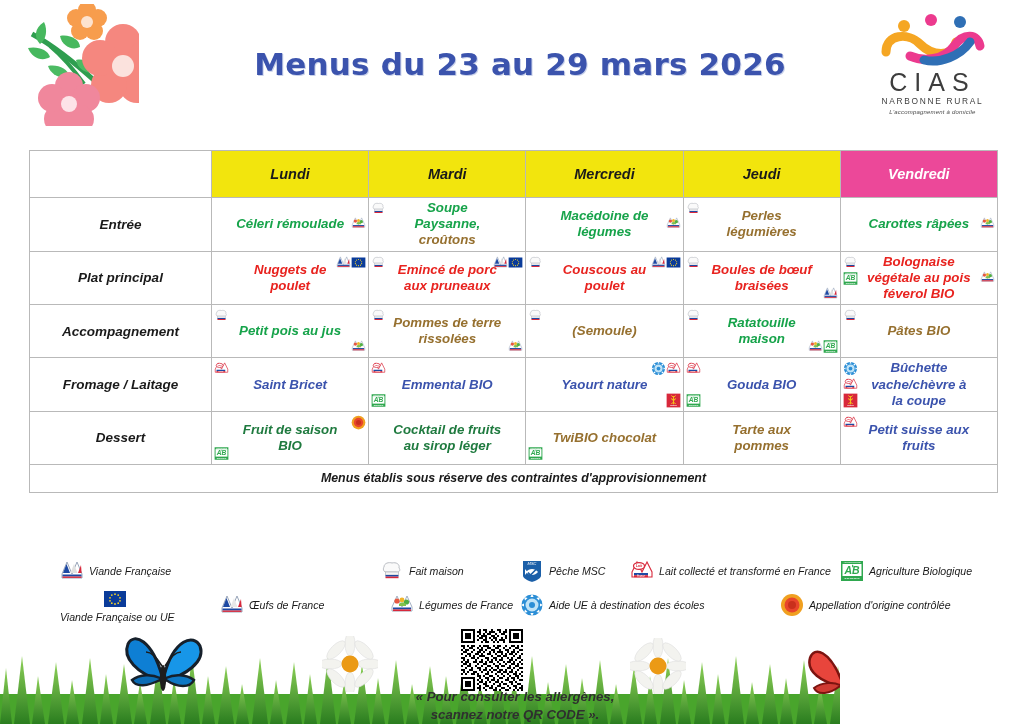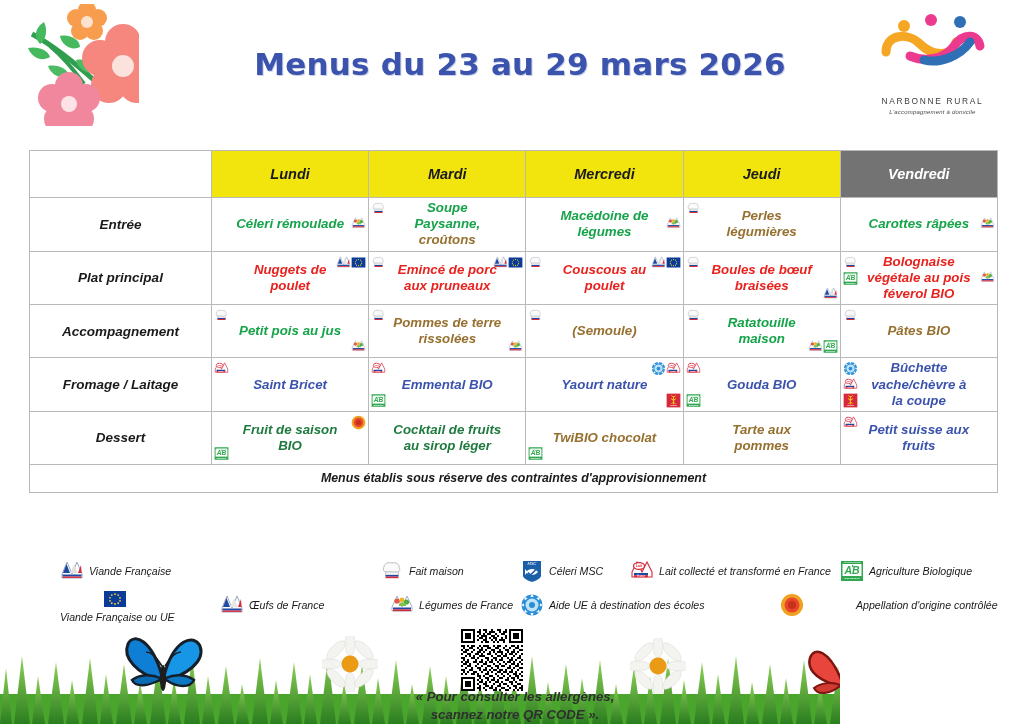--- a/index.html
+++ b/index.html
@@ -87,21 +87,21 @@
     height: 47px;
     font-size: 14.5px;
     font-weight: bold;
     font-style: italic;
     color: #1a1a1a;
     text-align: center;
     margin-left: 26px;
   }
   th.corner { background: #ffffff; }
   th.day-yellow { background: #f2e50d; }
-  th.day-green  { background: #737373; color: #ffffff; }
+  th.day-green  { background: #ec4899; color: #ffffff; }
 
   td.rowlabel {
     text-align: center;
     font-size: 13.5px;
     font-weight: bold;
     font-style: italic;
     color: #1a1a1a;
     background: #ffffff;
   }
   tbody tr { height: 53px; }
@@ -263,20 +263,21 @@
       <div class="cias-mark">
         <svg viewBox="0 0 110 58">
           <path d="M8 40 C8 22 30 20 42 32 C54 44 74 46 78 30" stroke="#f5a623" stroke-width="9" fill="none" stroke-linecap="round"></path>
           <path d="M32 44 C46 50 66 48 76 34 C86 20 100 22 102 34" stroke="#ec3a8e" stroke-width="9" fill="none" stroke-linecap="round"></path>
           <path d="M46 48 C62 52 82 44 92 30" stroke="#2f6fb5" stroke-width="9" fill="none" stroke-linecap="round"></path>
           <circle cx="26" cy="14" r="6" fill="#f5a623"></circle>
           <circle cx="53" cy="8" r="6" fill="#ec3a8e"></circle>
           <circle cx="82" cy="10" r="6" fill="#2f6fb5"></circle>
         </svg>
       </div>
+      <div class="cias-word">CIAS</div>
       <div class="cias-sub">NARBONNE RURAL</div>
       <div class="cias-tag">L'accompagnement à domicile</div>
     </div>
   </div>
 
   <table class="menu-table">
     <colgroup>
       <col class="col-label">
         <col class="col-day">
         <col class="col-day">
@@ -889,21 +890,21 @@
         <div class="legend-item" style="left: 460px;">
           <span class="legend-icon">
             <svg viewBox="0 0 24 24">
               <path d="M3 2 H21 V17 C21 20 12 23 12 23 C12 23 3 20 3 17Z" fill="#1b5fa8"></path>
               <path d="M6 13 C9 9 15 9 18 13 C15 17 9 17 6 13Z" fill="#fff"></path>
               <path d="M5 10 L5 16 L7.5 13Z" fill="#fff"></path>
               <path d="M8 13.5 L10.5 16 L16 10.5" stroke="#1b5fa8" stroke-width="1.6" fill="none"></path>
               <text x="12" y="6" font-size="4" fill="#fff" text-anchor="middle" font-family="sans-serif">MSC</text>
             </svg>
           </span>
-          <span class="legend-text">Céleri MSC</span>
+          <span class="legend-text">Pêche MSC</span>
         </div>
         <div class="legend-item" style="left: 570px;">
           <span class="legend-icon">
             <svg viewBox="0 0 24 24">
               <path d="M2 13 L7 3 L12 13 L17 3 L22 13 L22 18 L2 18Z" fill="#fff" stroke="#d8283b" stroke-width="1.1"></path>
               <ellipse cx="9" cy="7" rx="5.5" ry="3.4" fill="#fff" stroke="#d8283b" stroke-width="1.2"></ellipse>
               <text x="9" y="8.3" font-size="3.4" fill="#d8283b" text-anchor="middle" font-family="sans-serif" font-weight="bold">Lait</text>
               <rect x="4" y="14" width="14" height="2.2" fill="#1d49a3"></rect>
               <rect x="4" y="16.2" width="14" height="2" fill="#d8283b"></rect>
               <text x="11" y="17.8" font-size="2.6" fill="#fff" text-anchor="middle" font-family="sans-serif">France</text>
@@ -986,21 +987,21 @@
                 <path d="M4 4 L7.6 5 L5 7.6Z"></path>
                 <path d="M20 4 L19 7.6 L16.4 5Z"></path>
                 <path d="M4 20 L5 16.4 L7.6 19Z"></path>
                 <path d="M20 20 L16.4 19 L19 16.4Z"></path>
               </g>
               <circle cx="12" cy="12" r="3" fill="#2b8ed6"></circle>
             </svg>
           </span>
           <span class="legend-text">Aide UE à destination des écoles</span>
         </div>
-        <div class="legend-item" style="left: 720px; gap: 47px;">
+        <div class="legend-item" style="left: 720px;">
           <span class="legend-icon">
             <svg viewBox="0 0 24 24">
               <circle cx="12" cy="12" r="11" fill="#f0a020"></circle>
               <circle cx="12" cy="12" r="7.5" fill="#e8452c"></circle>
               <circle cx="12" cy="12" r="4" fill="#c9301c"></circle>
             </svg>
           </span>
           <span class="legend-text">Appellation d'origine contrôlée</span>
         </div>
       </div>

